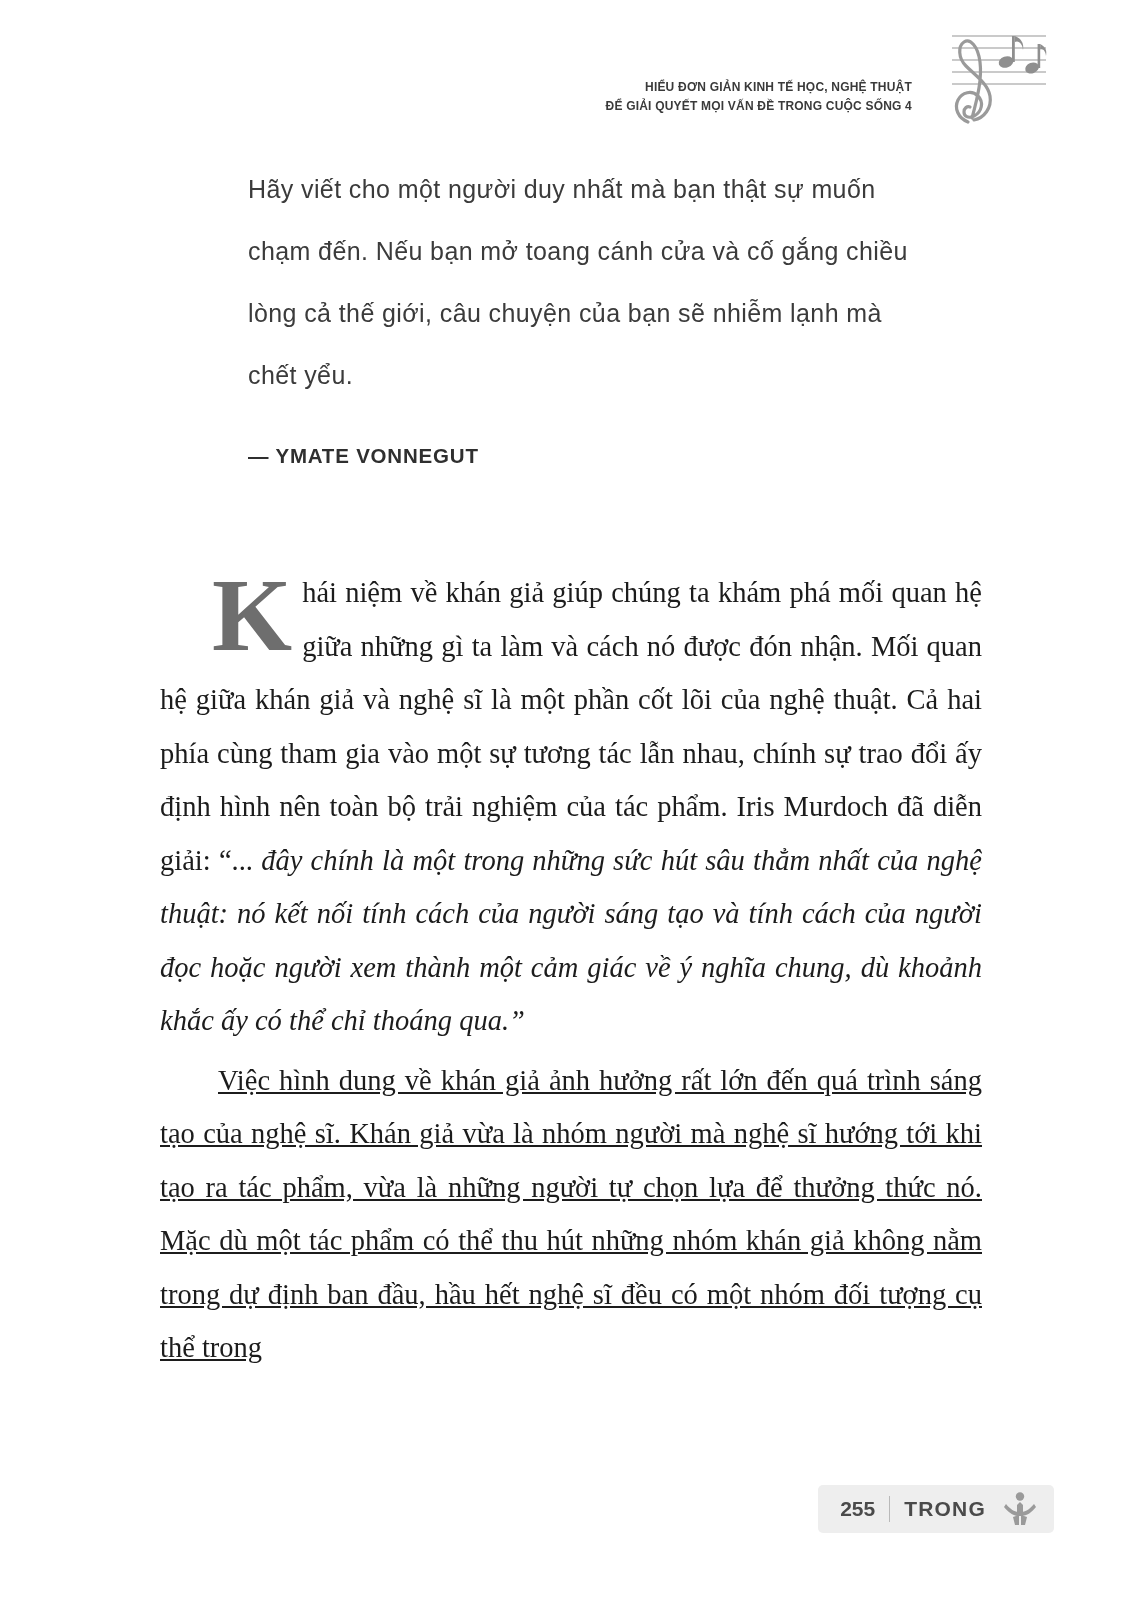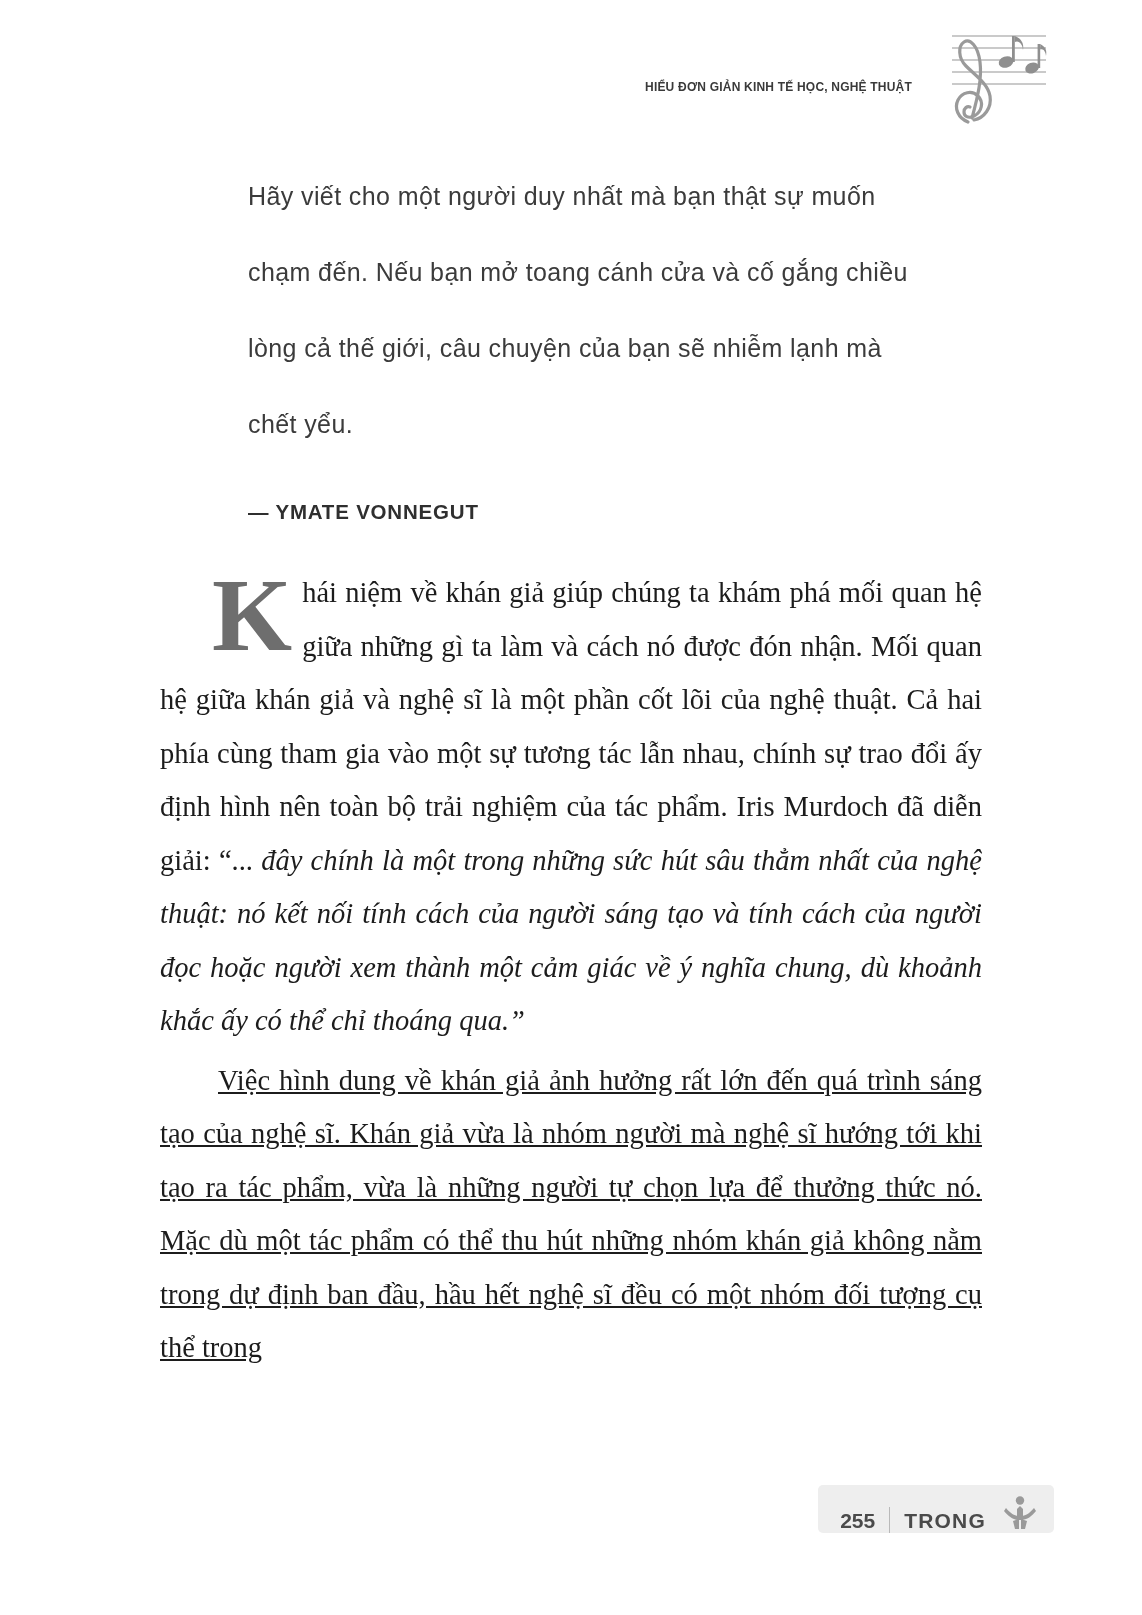--- a/index.html
+++ b/index.html
@@ -44,21 +44,21 @@
   .epigraph {
     position: absolute;
     left: 248px;
     top: 158px;
     width: 660px;
   }
   .epigraph p {
     margin: 0;
     font-family: "Liberation Sans", sans-serif;
     font-size: 25px;
-    line-height: 76px;
+    line-height: 62px;
     letter-spacing: 0.4px;
     color: #3b3b3b;
     font-weight: 300;
   }
   .epigraph .attribution {
     margin-top: 38px;
     font-family: "Liberation Sans", sans-serif;
     font-weight: bold;
     font-size: 20.5px;
     letter-spacing: 0.8px;
@@ -103,21 +103,21 @@
 
   
   .footer {
     position: absolute;
     right: 88px;
     bottom: 82px;
     height: 48px;
     background: #eeeeee;
     border-radius: 5px;
     display: flex;
-    align-items: flex-end;
+    align-items: center;
     padding: 0 14px 0 22px;
     gap: 14px;
   }
   .footer .page-number {
     font-family: "Liberation Sans", sans-serif;
     font-weight: bold;
     font-size: 21px;
     color: #4a4a4a;
   }
   .footer .divider {
@@ -158,20 +158,21 @@
       <path d="M80.8 14 C88 17 90 22 89 28 C88.5 22 85 18 80.8 20 Z"></path>
       <ellipse cx="98" cy="46" rx="7" ry="5.2" transform="rotate(-20 98 46)"></ellipse>
       <rect x="103.6" y="22" width="2.6" height="24"></rect>
       <path d="M106.2 22 C112 25 113 29 112 34 C111.6 29 109 26 106.2 27.6 Z"></path>
     </g>
   </svg>
 </div>
 
 <div class="running-head">
   <div>HIỂU ĐƠN GIẢN KINH TẾ HỌC, NGHỆ THUẬT</div>
+  <div>ĐỂ GIẢI QUYẾT MỌI VẤN ĐỀ TRONG CUỘC SỐNG 4</div>
 </div>
 
 <div class="epigraph">
   <p>Hãy viết cho một người duy nhất mà bạn thật sự muốn chạm đến. Nếu bạn mở toang cánh cửa và cố gắng chiều lòng cả thế giới, câu chuyện của bạn sẽ nhiễm lạnh mà chết yểu.</p>
   <div class="attribution">— YMATE VONNEGUT</div>
 </div>
 
 <div class="body-text">
   <p class="first">
     <span class="dropcap">K</span><span>hái niệm về khán giả giúp chúng ta khám phá mối quan hệ giữa những gì ta làm và cách nó được đón nhận. Mối quan hệ giữa khán giả và nghệ sĩ là một phần cốt lõi của nghệ thuật. Cả hai phía cùng tham gia vào một sự tương tác lẫn nhau, chính sự trao đổi ấy định hình nên toàn bộ trải nghiệm của tác phẩm. Iris Murdoch đã diễn giải: “... </span><span class="quoted-italic">đây chính là một trong những sức hút sâu thẳm nhất của nghệ thuật: nó kết nối tính cách của người sáng tạo và tính cách của người đọc hoặc người xem thành một cảm giác về ý nghĩa chung, dù khoảnh khắc ấy có thể chỉ thoáng qua.”</span>

